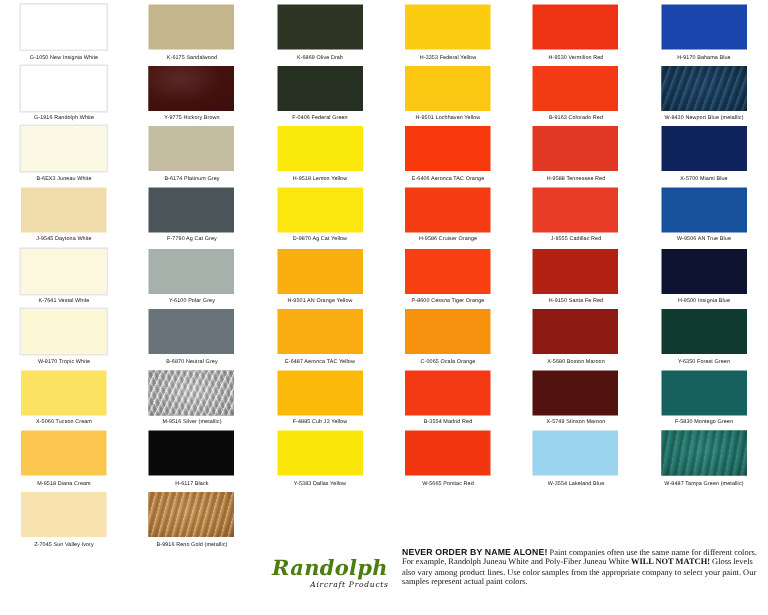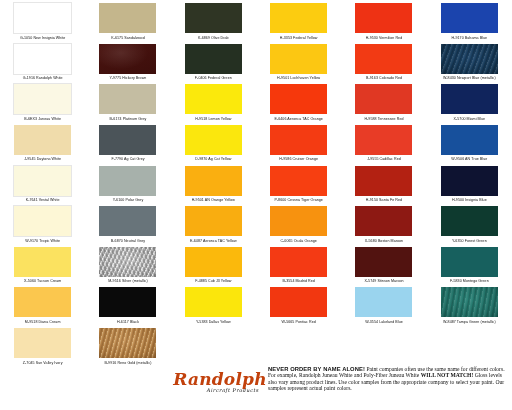--- a/index.html
+++ b/index.html
@@ -99,24 +99,24 @@
     left: 168px;
     top: 6px;
     width: 104px;
     height: 38px;
     text-align: center;
   }
   #logo-wordmark {
     font-family: "DejaVu Serif", serif;
     font-style: italic;
     font-weight: 700;
-    font-size: 17px;
+    font-size: 14px;
     line-height: 19px;
     letter-spacing: 0.2px;
-    color: #c2410c;
+    color: #4d7c0f;
   }
   #logo-tagline {
     font-family: "DejaVu Serif", serif;
     font-style: italic;
     font-size: 5px;
     line-height: 6px;
     letter-spacing: 0.5px;
     color: #111111;
     margin-top: -2px;
     margin-left: 26px;

